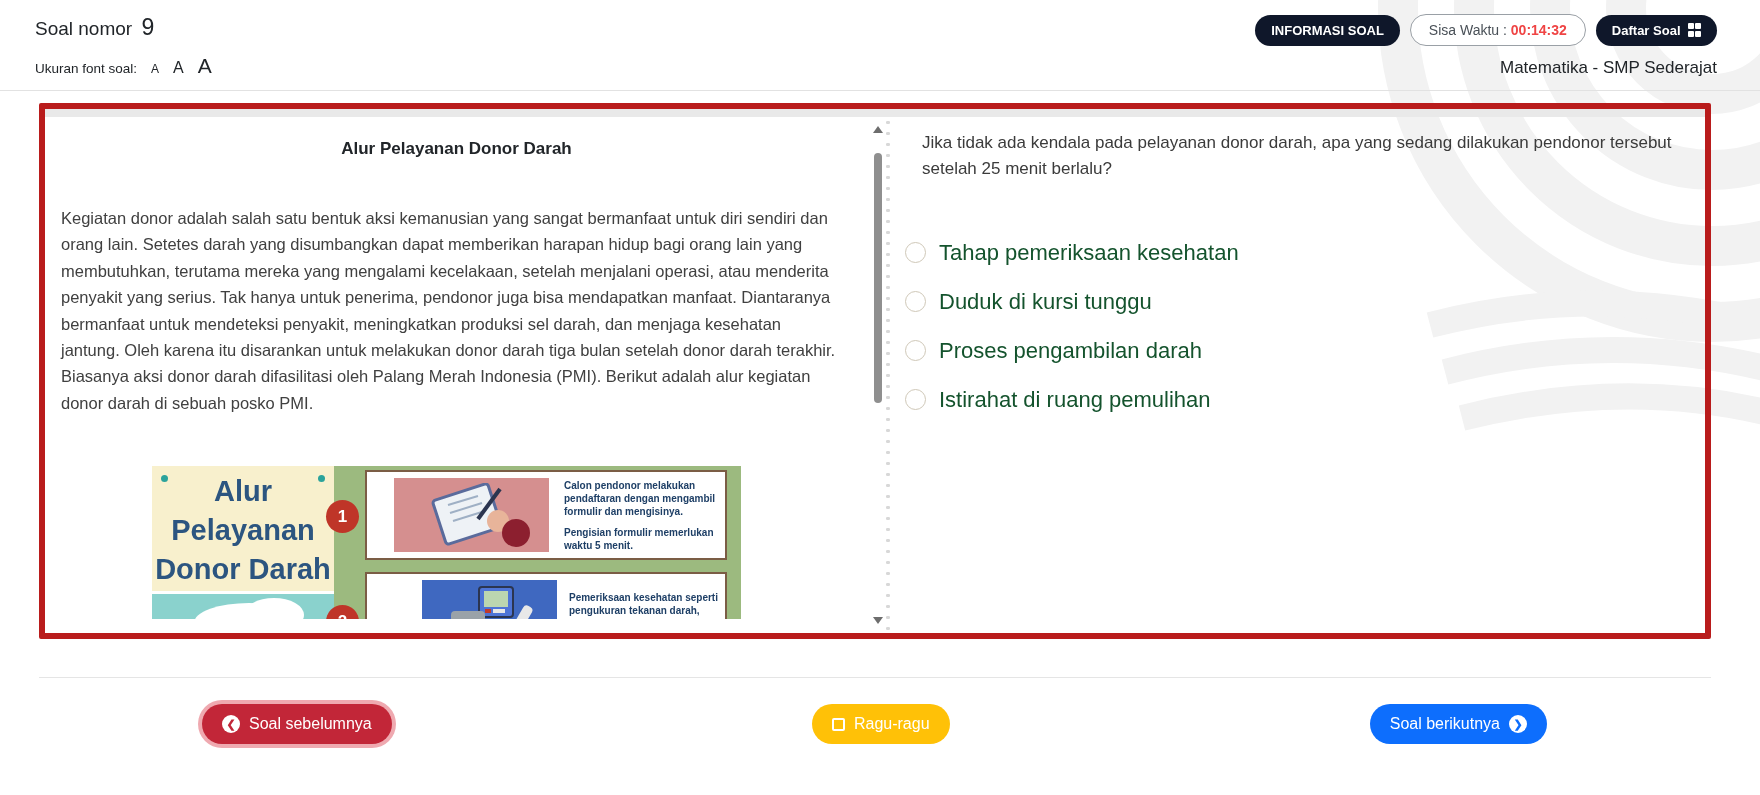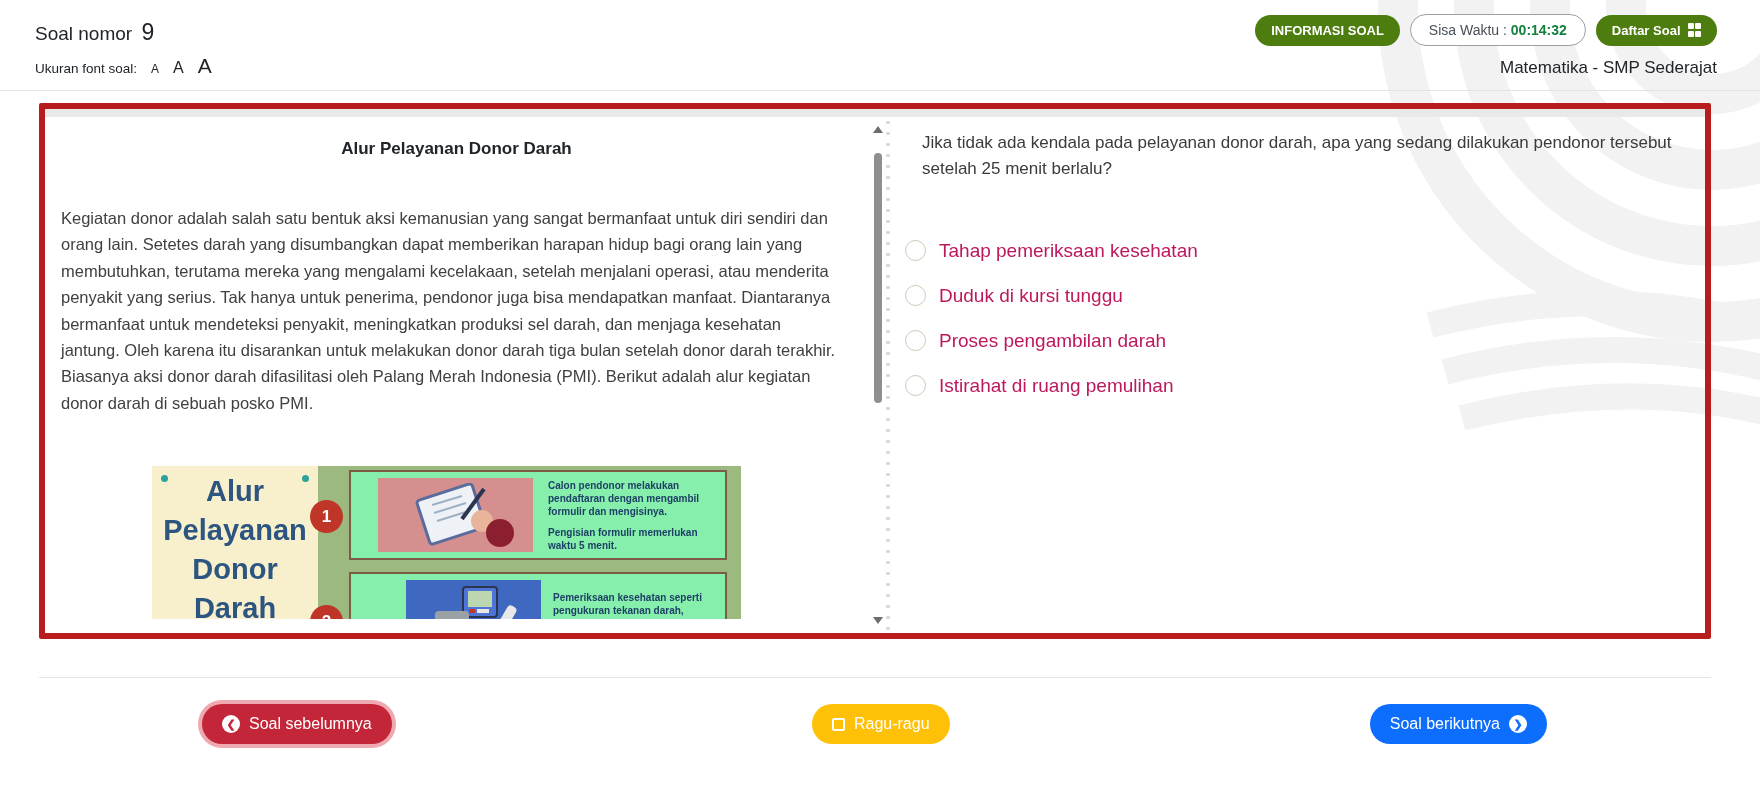--- a/index.html
+++ b/index.html
@@ -7,30 +7,30 @@
               font-family:"Liberation Sans", sans-serif; color:#212529; }
   .page { position:relative; width:1760px; height:795px; }
 
   
   .watermark { position:absolute; top:0; right:0; z-index:0; pointer-events:none; }
 
   .content { position:relative; z-index:1; }
 
   
   .header { padding:14px 43px 0 35px; }
-  .hrow1 { display:flex; justify-content:space-between; align-items:flex-end; }
+  .hrow1 { display:flex; justify-content:space-between; align-items:flex-start; }
   .qtitle { font-size:19px; color:#212529; }
   .qtitle .qnum { font-size:23px; margin-left:4px; }
   .pillgroup { display:flex; align-items:center; gap:10px; }
-  .pill-blue { background:#4d7c0f; color:#fff; border:none; border-radius:50px;
+  .pill-blue { background:#0f172a; color:#fff; border:none; border-radius:50px;
                padding:8px 16px; font-size:13px; font-weight:700; cursor:pointer;
                display:flex; align-items:center; gap:7px; font-family:inherit; }
   .pill-timer { background:#fff; border:1px solid #9aa0a6; border-radius:50px;
                 padding:7px 18px; font-size:14px; color:#495057; white-space:nowrap; }
-  .pill-timer b { color:#15803d; }
+  .pill-timer b { color:#ef4444; }
   .grid-icon { display:inline-grid; grid-template-columns:6px 6px; grid-template-rows:6px 6px;
                gap:1.5px; }
   .grid-icon span { background:#fff; border-radius:1px; }
   .hrow2 { display:flex; justify-content:space-between; align-items:flex-end; margin-top:8px; }
   .fontsize { display:flex; align-items:baseline; gap:14px; font-size:13.5px; color:#212529; }
   .fA1 { font-size:12px; cursor:pointer; } .fA2 { font-size:16px; cursor:pointer; }
   .fA3 { font-size:21px; cursor:pointer; }
   .subject { font-size:17px; color:#212529; }
   .page-divider { border-top:1px solid #e2e2e2; margin-top:12px; }
 
@@ -54,22 +54,22 @@
   .ig-dot.l { left:9px; } .ig-dot.r { right:9px; }
   .ig-title { flex:1; text-align:center; padding-top:6px; font-weight:700; font-size:29px;
               line-height:39px; color:#2c5580; }
   .ig-line { height:3px; background:#fff; }
   .ig-sky { height:25px; background:#8ad2cd; position:relative; overflow:hidden; }
   .ig-cloud { position:absolute; left:42px; top:9px; width:110px; height:40px;
               background:#fff; border-radius:50%; }
   .ig-cloud2 { position:absolute; left:92px; top:4px; width:60px; height:34px;
                background:#fff; border-radius:50%; }
   .ig-right { flex:1; background:#9cba7f; position:relative; padding:4px 14px 0 31px; }
-  .step-box { background:#86efac; border:2px solid #7b5d45; height:90px; display:flex;
-              align-items:center; padding:0 16px 0 27px; gap:15px; }
+  .step-box { background:#ffffff; border:2px solid #7b5d45; height:90px; display:flex;
+              align-items:center; padding:0 0 0 27px; gap:15px; }
   .step-box.second { margin-top:12px; padding-left:55px; gap:12px; }
   .step-img { width:155px; height:74px; flex:none; display:flex; align-items:center;
               justify-content:center; overflow:hidden; }
   .step-img.pink { background:#d58f8f; }
   .step-img.blue { background:#3f68c0; width:135px; }
   .step-text { font-size:10px; font-weight:700; color:#1e3f66; line-height:1.3; width:156px; }
   .step-text .t2 { margin-top:8px; }
   .step-num { position:absolute; left:-8px; width:33px; height:33px; border-radius:50%;
               background:#bf3528; color:#fff; font-weight:700; font-size:17px;
               display:flex; align-items:center; justify-content:center; }
@@ -85,21 +85,21 @@
                  background:#8f8f8f; border-radius:4px; cursor:grab; }
   .dots { width:8px; background-image:radial-gradient(circle, #d8d8d8 1.7px, transparent 2px);
           background-size:8px 11px; background-repeat:repeat-y; background-position:center top; }
 
   .right-pane { flex:1; padding:13px 18px 0 13px; }
   .question { font-size:17px; line-height:1.55; color:#3b3b3b; max-width:795px;margin-left:17px; }
   .options { margin-top:57px; }
   .option { display:flex; align-items:center; gap:13px; margin-bottom:23px; cursor:pointer; }
   .radio { width:21px; height:21px; border:1px solid #cfc8b8; border-radius:50%;
            background:transparent; flex:none; }
-  .option-label { font-size:19px; color:#be185d; }
+  .option-label { font-size:22px; color:#14532d; }
 
   .bottom-divider { border-top:1px solid #e5e5e5; margin:38px 49px 0 39px; }
 
   
   .footer { display:flex; justify-content:space-between; align-items:center;
             margin:26px 213px 0 202px; }
   .btn { border:none; border-radius:50px; height:40px; color:#fff; font-size:16px;
          font-family:inherit; display:flex; align-items:center; gap:9px; cursor:pointer;
          padding:0 20px; }
   .btn-prev { background:#c22638; box-shadow:0 0 0 4px #efa9b0; }

